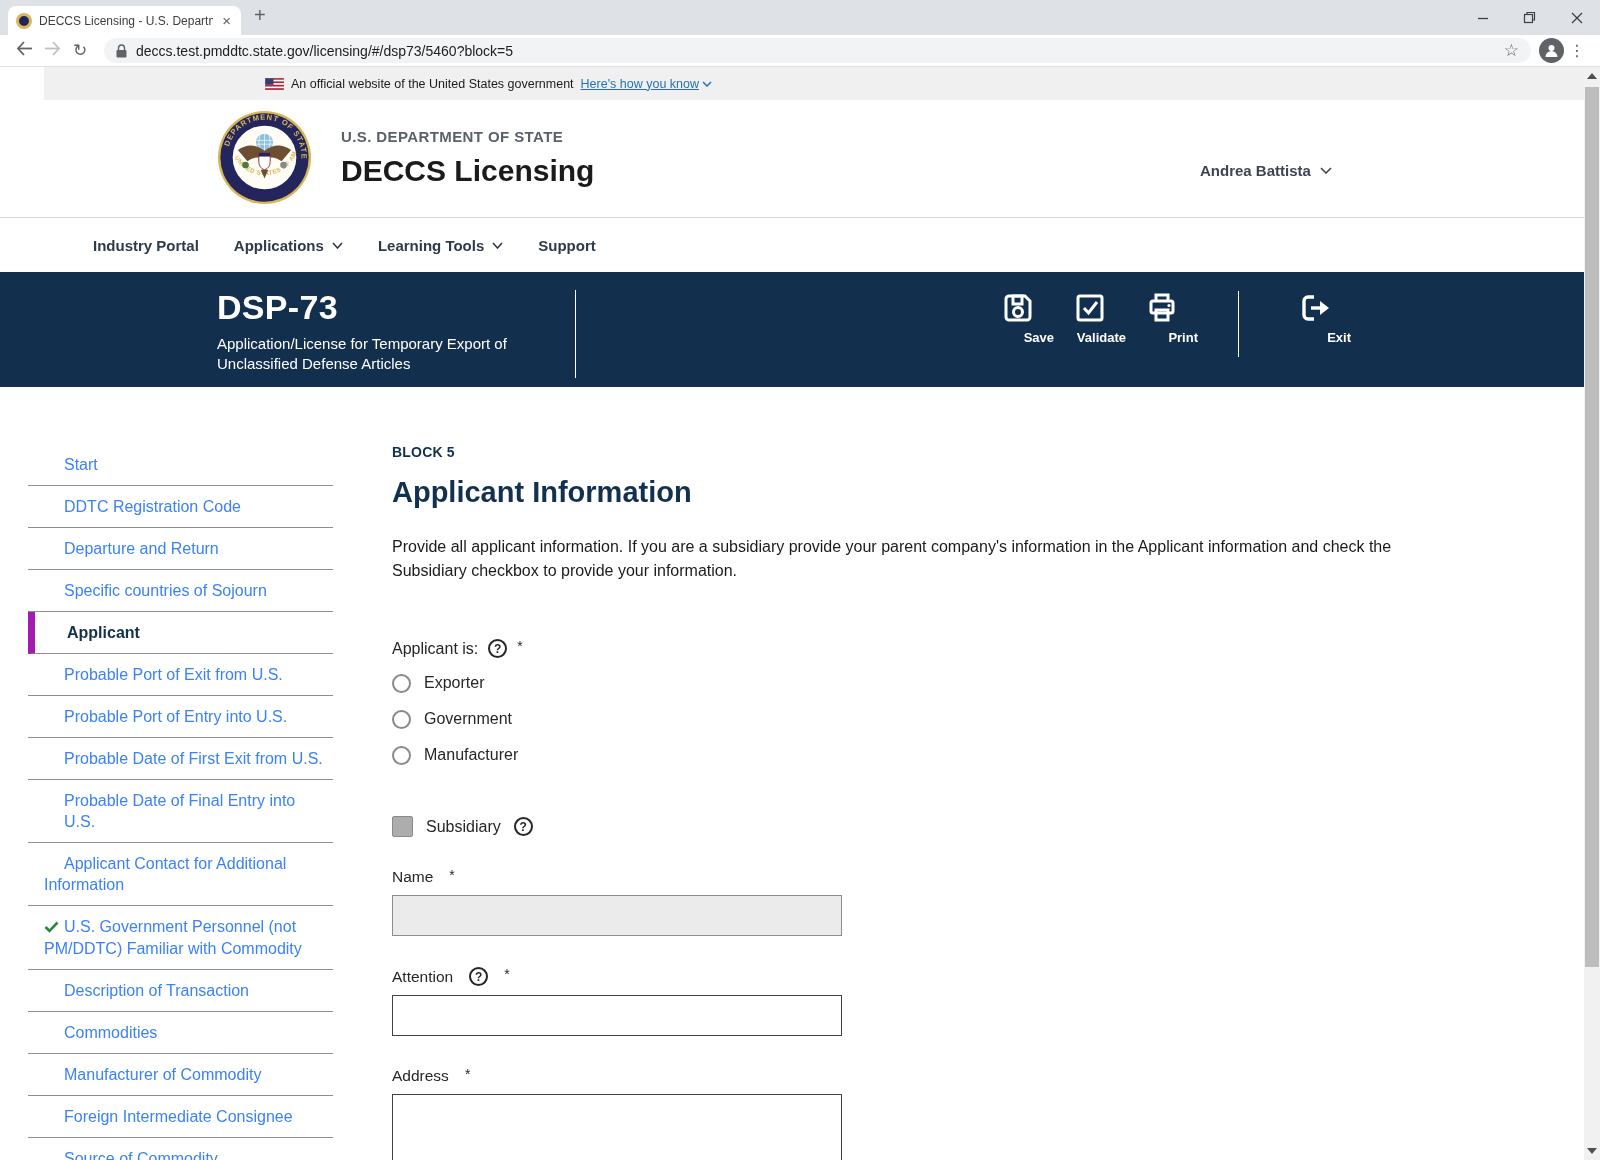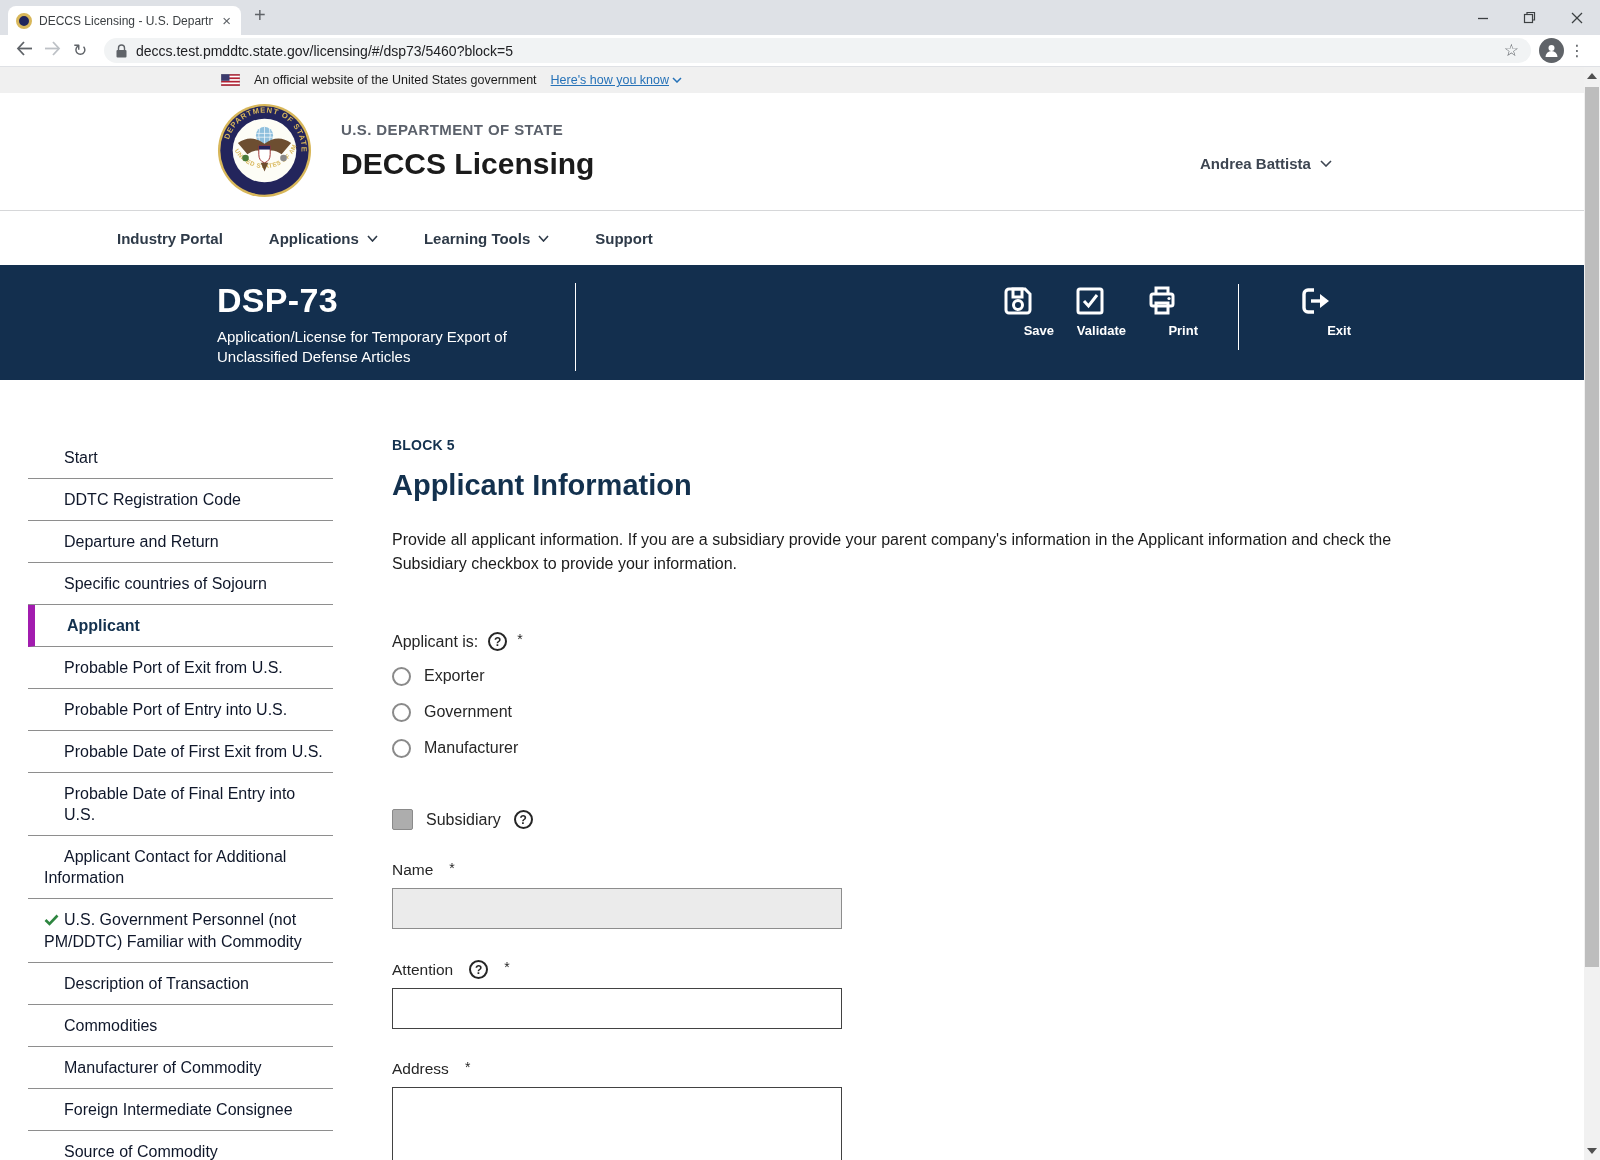--- a/index.html
+++ b/index.html
@@ -24,55 +24,55 @@
   .navbtn { width:28px; text-align:center; cursor:pointer; flex:none; }
   .omnibox { flex:1; height:25px; background:#f1f3f4; border-radius:14px; margin:0 8px 0 10px;
              display:flex; align-items:center; padding:0 12px; }
   .url { flex:1; font-size:14px; color:#202124; margin-left:9px; white-space:nowrap; overflow:hidden; }
   .star { font-size:17px; color:#5f6368; cursor:pointer; }
   .avatar { width:25px; height:25px; border-radius:50%; background:#5f6368; flex:none; cursor:pointer;
             display:flex; align-items:center; justify-content:center; }
   .menu-dots { font-size:16px; color:#5f6368; width:26px; text-align:center; cursor:pointer; }
 
   
-  .gov-banner { height:26px; background:#f0f0f0; display:flex; align-items:center;
-                padding-left:221px; gap:14px; font-size:12.5px; color:#1b1b1b; }
+  .gov-banner { height:33px; background:#f0f0f0; display:flex; align-items:center;
+                padding-left:221px; gap:7px; font-size:12.5px; color:#1b1b1b;margin-left:44px; }
   .gov-link { color:#2672b8; text-decoration:underline; cursor:pointer; display:flex; align-items:center; gap:3px; }
 
   
   .site-header { height:117px; background:#fff; position:relative; }
   .seal { position:absolute; left:217px; top:10px; }
   .header-text { position:absolute; left:341px; top:28px; }
   .agency { font-size:15px; font-weight:700; color:#5b616b; letter-spacing:.4px; }
   .apptitle { font-size:30px; font-weight:700; color:#1b1b1b; margin-top:9px; }
   .user { position:absolute; left:1200px; top:62px; font-size:15px; font-weight:700; color:#3d4551;
           display:flex; align-items:center; gap:9px; cursor:pointer; }
 
   
   .site-nav { height:55px; background:#fff; border-top:1px solid #d6d7d9; display:flex;
-              align-items:center; padding-left:117px; gap:46px; }
+              align-items:center; padding-left:93px; gap:35px; }
   .nav-item { font-size:15px; font-weight:700; color:#2e3a48; display:flex; align-items:center;
               gap:8px; cursor:pointer; }
 
   
   .hero { height:115px; background:#132f4e; position:relative; color:#fff; }
   .hero-title { position:absolute; left:217px; top:16px; }
   .form-code { font-size:34px; font-weight:700; letter-spacing:.3px; }
   .form-sub { font-size:15px; line-height:20px; width:300px; margin-top:7px; }
   .hero-divider { position:absolute; left:575px; top:18px; height:88px; border-left:1px solid #fff; }
   .hero-actions { position:absolute; left:982px; top:19px; display:flex; align-items:flex-start; }
   .action { width:72px; text-align:right; cursor:pointer; }
   .action svg { display:block; margin:0 auto; }
   .action-label { font-size:13px; font-weight:600; margin-top:5px; }
   .actions-divider { border-left:1px solid #fff; height:66px; margin:0 40px; }
 
   
   .content { position:relative; background:#fff; height:780px; }
   .side-nav { position:absolute; left:28px; top:57px; width:305px; }
-  .side-item { font-size:16px; line-height:21px; color:#0f172a; padding:10px 4px 10px 36px;
+  .side-item { font-size:16px; line-height:21px; color:#3b82f6; padding:10px 4px 10px 36px;
                border-bottom:1px solid #8e8e8e; cursor:pointer; }
   .side-item.wrap2 { padding-left:16px; text-indent:20px; }
   .side-item.checked { padding-left:16px; text-indent:0; }
   .side-item.active { color:#13314e; font-weight:700; border-left:7px solid #a21caf; padding-left:32px; }
   .check-icon { display:inline-block; margin-right:5px; vertical-align:-1px; }
 
   .main { position:absolute; left:392px; top:57px; width:1078px; }
   .block-label { font-size:14px; font-weight:700; color:#13314e; letter-spacing:.2px; }
   .page-title { font-size:29px; font-weight:700; color:#13314e; margin-top:16px; }
   .desc { font-size:16px; color:#1b1b1b; line-height:24px; margin-top:26px; max-width:1080px; }

